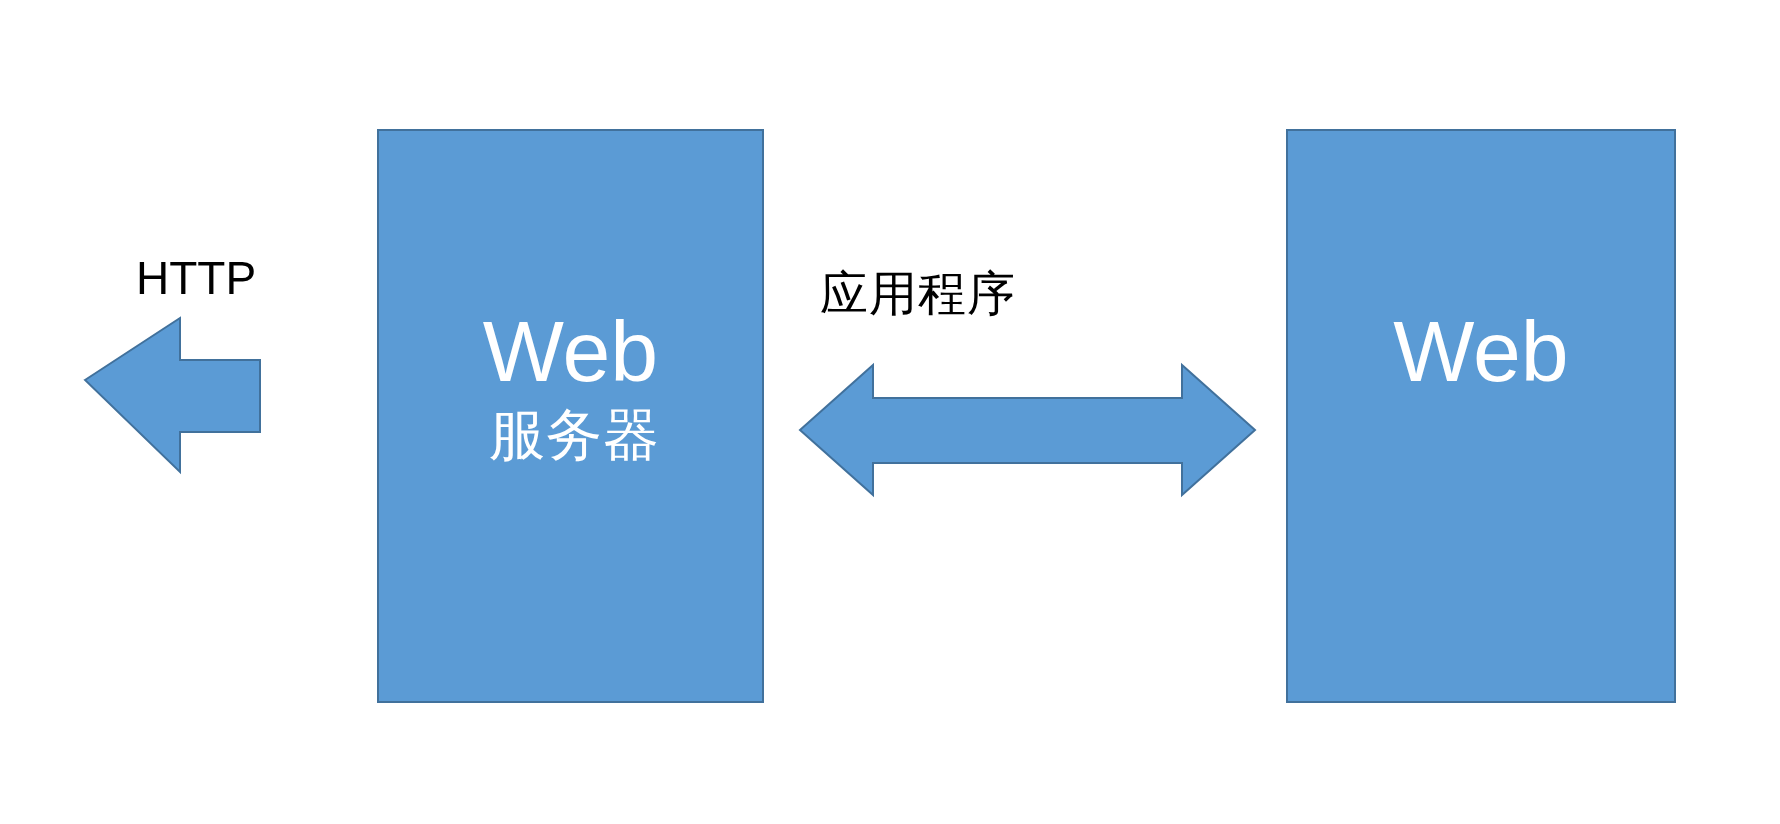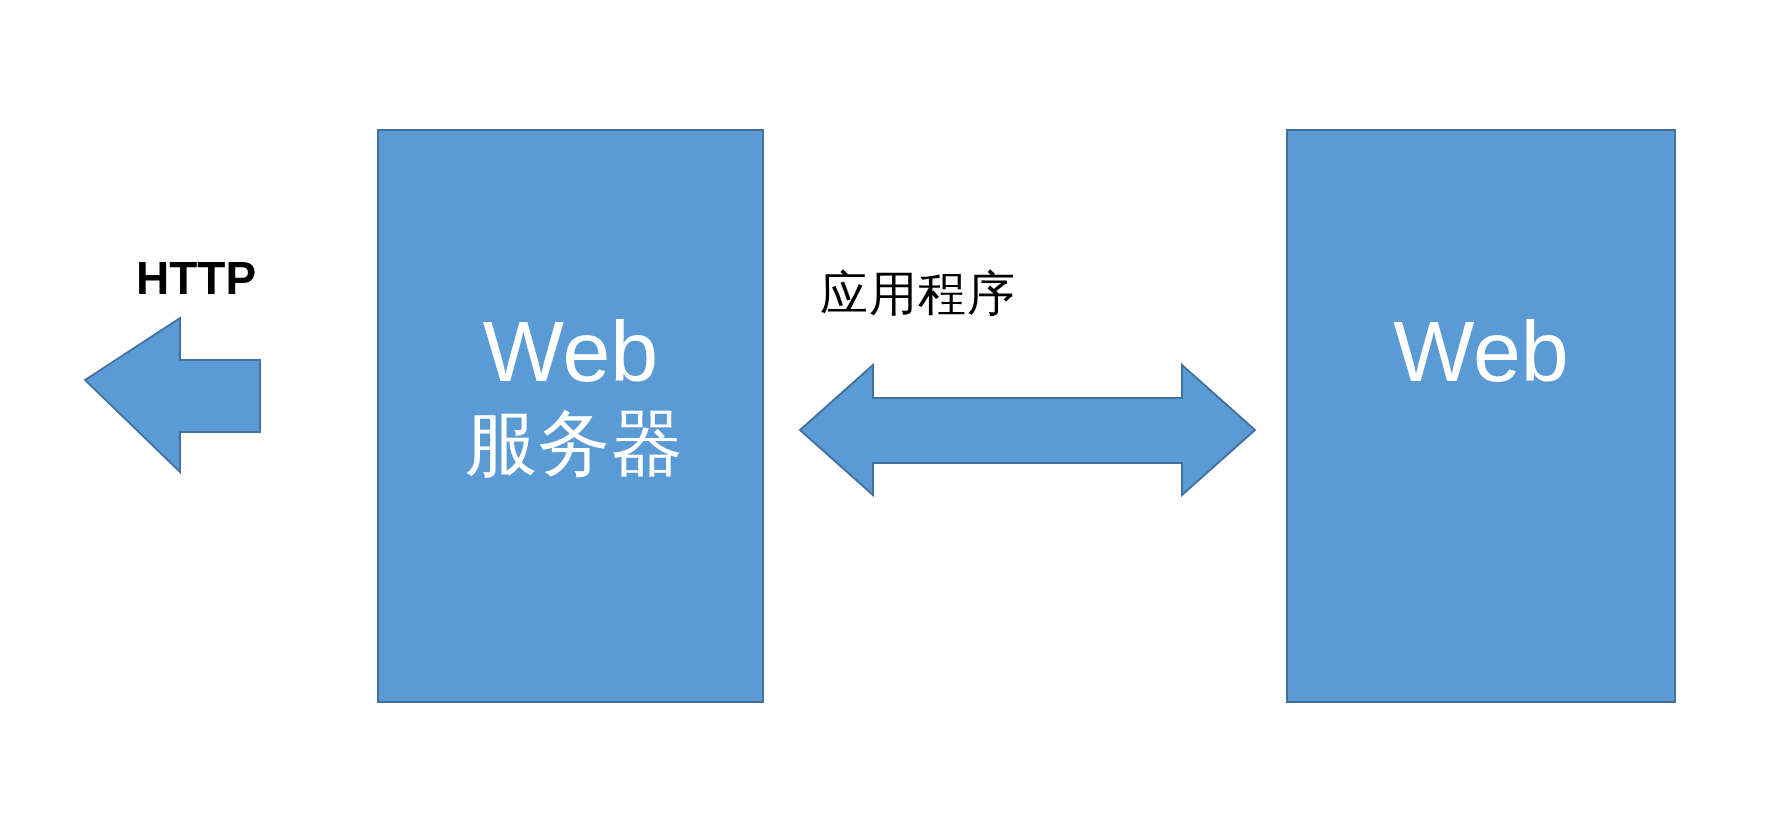--- a/index.html
+++ b/index.html
@@ -44,39 +44,38 @@
   }
   .node-title-latin {
     font-size: 86px;
     font-weight: 400;
     letter-spacing: 0px;
     margin-top: 176px;
     color: #ffffff;
     white-space: nowrap;
   }
   .node-title-cjk {
-    font-size: 72px;
+    font-size: 56px;
     font-weight: 400;
     letter-spacing: 1px;
     margin-top: 10px;
     color: #ffffff;
     white-space: nowrap;
     margin-left: 8px;
   }
   .edge-label {
     position: absolute;
     color: #000000;
     white-space: nowrap;
   }
   #label-http {
     left: 136px;
     top: 251px;
     font-size: 46px;
     letter-spacing: 0px;
-    font-weight: bold;
   }
   #label-gateway {
     left: 820px;
     top: 262px;
     font-size: 48px;
     letter-spacing: 1px;
   }
   .arrow-svg {
     position: absolute;
     overflow: visible;

